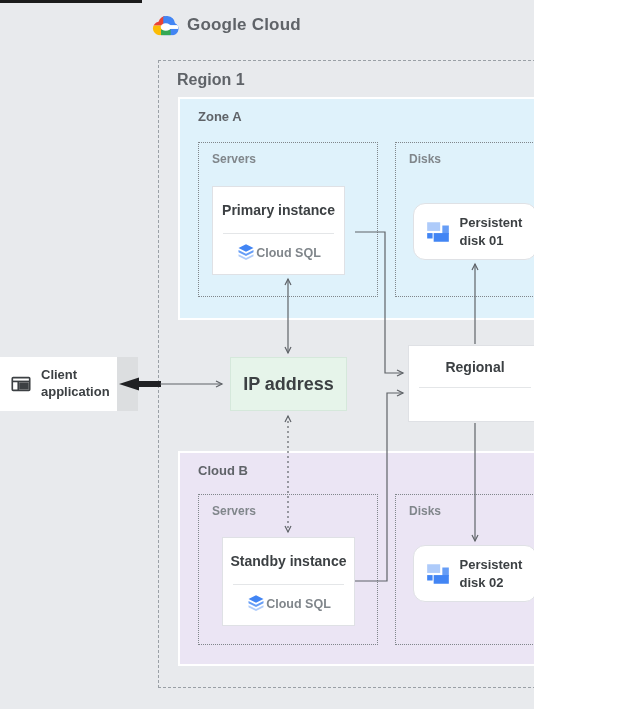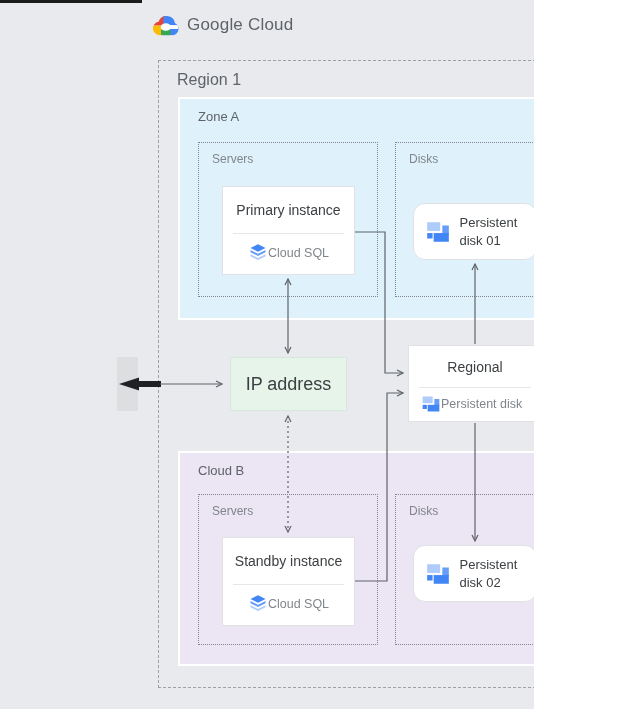--- a/index.html
+++ b/index.html
@@ -5,20 +5,21 @@
   html,body{margin:0;padding:0;}
   body{
     font-family:"Liberation Sans", sans-serif;
     background:#ffffff;
   }
   #stage{
     position:relative;
     width:534px;height:709px;
     background:var(--page-bg,#e8eaed);
     overflow:hidden;
+    font-weight:bold;
   }
   .abs{position:absolute;}
   #top-bar{
     left:0;top:0;width:142px;height:3px;
     background:#1b1b1b;
   }
   
   #logo{left:152px;top:14px;display:flex;align-items:center;gap:8px;}
   #logo .logo-text{font-size:17px;color:#5f6368;letter-spacing:.2px;}
   
@@ -51,21 +52,21 @@
   }
   #servers-a{left:198px;top:142px;width:180px;height:155px;}
   #disks-a{left:395px;top:142px;width:162px;height:155px;}
   #servers-b{left:198px;top:494px;width:180px;height:151px;}
   #disks-b{left:395px;top:494px;width:162px;height:151px;}
   
   .card{
     background:#ffffff;border:1px solid #dfe1e5;box-sizing:border-box;
   }
   .instance-card{width:133px;height:89px;}
-  #primary-card{left:222px;top:186px;}
+  #primary-card{left:212px;top:186px;}
   #standby-card{left:222px;top:537px;}
   .card-title{
     height:46px;display:flex;align-items:center;justify-content:center;
     font-size:14px;color:#3c4043;
   }
   .card-divider{
     height:0;border-top:1px solid #e4e6e8;margin:0 10px;
   }
   .card-sub-row{
     height:38px;display:flex;align-items:center;justify-content:center;
@@ -195,36 +196,36 @@
       <rect x="16" y="6" width="6" height="8" fill="#669df6"></rect>
       <rect x="8" y="13" width="14" height="8" fill="#4285f4"></rect>
       <rect x="2" y="13" width="5" height="5" fill="#4285f4"></rect>
     </svg>
     <span class="disk-label">Persistent disk 02</span>
   </div>
 
   <div id="regional-card" class="abs card">
     <div class="card-title">Regional</div>
     <div class="card-divider"></div>
-    <div class="card-sub-row">
-      <svg width="20" height="20" viewBox="0 0 24 24">
-        <rect x="2" y="3" width="12" height="8" fill="#aecbfa"></rect>
-        <rect x="16" y="6" width="6" height="8" fill="#669df6"></rect>
-        <rect x="8" y="13" width="14" height="8" fill="#4285f4"></rect>
-        <rect x="2" y="13" width="5" height="5" fill="#4285f4"></rect>
-      </svg>
-      <span class="card-sub-label">Persistent disk</span>
-    </div>
   </div>
 
   <div id="ip-card" class="abs">
     <span>IP address</span>
   </div>
 
   <div id="client-strip" class="abs"></div>
+  <div id="client-card" class="abs">
+    <svg width="22" height="22" viewBox="0 0 24 24">
+      <rect x="2.5" y="5" width="19" height="14" rx="1" fill="none" stroke="#3c4043" stroke-width="1.8"></rect>
+      <line x1="2.5" y1="9.2" x2="21.5" y2="9.2" stroke="#3c4043" stroke-width="1.8"></line>
+      <line x1="9" y1="9.2" x2="9" y2="19" stroke="#3c4043" stroke-width="1.8"></line>
+      <rect x="10" y="10.2" width="10.5" height="7.8" fill="#3c4043"></rect>
+    </svg>
+    <span class="client-label">Client application</span>
+  </div>
 
   <svg id="arrows" class="abs" width="617" height="709" viewBox="0 0 617 709">
     <defs>
       <marker id="arr" markerWidth="10" markerHeight="10" refX="7" refY="4" orient="auto-start-reverse" markerUnits="userSpaceOnUse">
         <path d="M1,1 L7,4 L1,7" fill="none" stroke="#5f6368" stroke-width="1.2"></path>
       </marker>
     </defs>
 
     <line x1="288" y1="279" x2="288" y2="353" stroke="#5f6368" stroke-width="1.2" marker-start="url(#arr)" marker-end="url(#arr)"></line>
 

